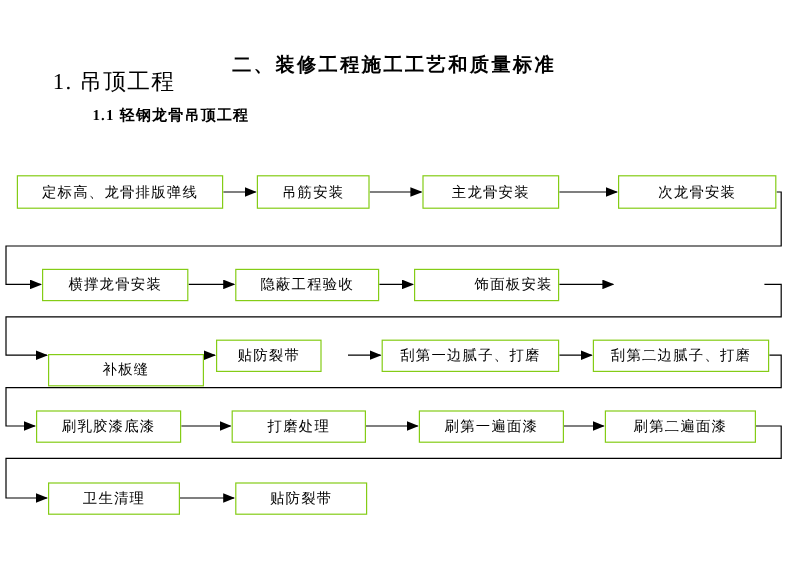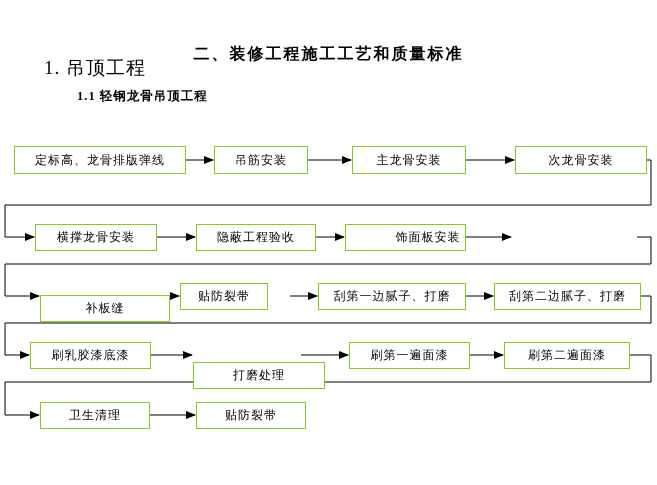--- a/index.html
+++ b/index.html
@@ -121,20 +121,20 @@
   <div class="fbox" style="left:35px;top:224px;width:122px;height:27px;">横撑龙骨安装</div>
   <div class="fbox" style="left:196px;top:224px;width:120px;height:27px;">隐蔽工程验收</div>
   <div class="fbox" style="left:345px;top:224px;width:121px;height:27px;padding-left:45px;">饰面板安装</div>
 
   <div class="fbox" style="left:40px;top:283px;width:130px;height:27px;margin-top:12px;">补板缝</div>
   <div class="fbox" style="left:180px;top:283px;width:88px;height:27px;">贴防裂带</div>
   <div class="fbox" style="left:318px;top:283px;width:148px;height:27px;">刮第一边腻子、打磨</div>
   <div class="fbox" style="left:494px;top:283px;width:147px;height:27px;">刮第二边腻子、打磨</div>
 
   <div class="fbox" style="left:30px;top:342px;width:121px;height:27px;">刷乳胶漆底漆</div>
-  <div class="fbox" style="left:193px;top:362px;width:132px;height:27px;">打磨处理</div>
+  <div class="fbox" style="left:193px;top:342px;width:112px;height:27px;">打磨处理</div>
   <div class="fbox" style="left:349px;top:342px;width:121px;height:27px;">刷第一遍面漆</div>
   <div class="fbox" style="left:504px;top:342px;width:126px;height:27px;">刷第二遍面漆</div>
 
   <div class="fbox" style="left:40px;top:402px;width:110px;height:27px;">卫生清理</div>
   <div class="fbox" style="left:196px;top:402px;width:110px;height:27px;">贴防裂带</div>
 
 </div>
 
 </body></html>

